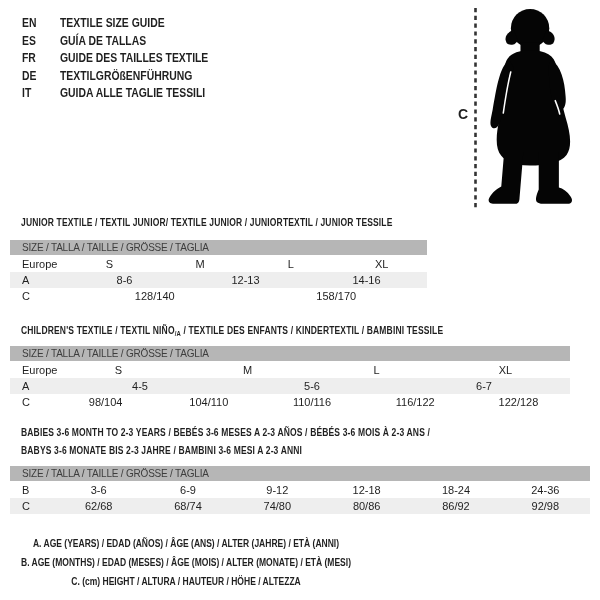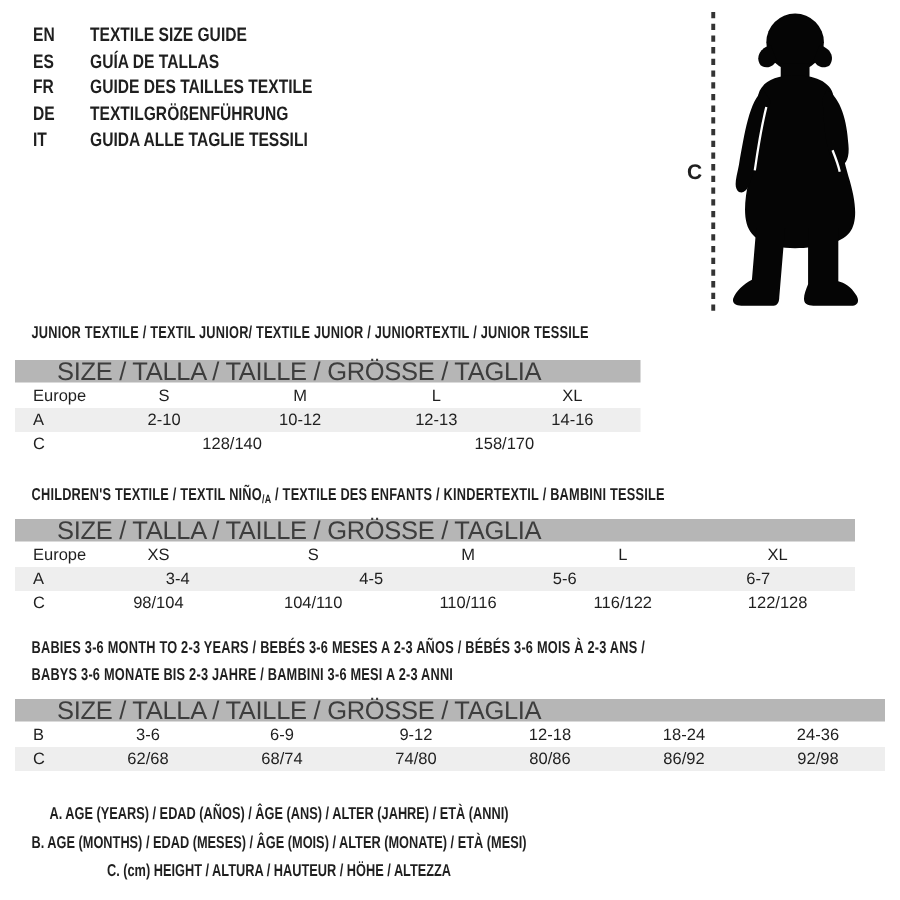--- a/index.html
+++ b/index.html
@@ -23,22 +23,22 @@
   .title-1{left:21px;top:216px;}
   .title-2{left:21px;top:324px;}
   .title-3{left:21px;top:423px;line-height:18px;}
   .title-sub{font-size:8px;vertical-align:-2px;}
 
   
   .size-table{position:absolute;left:10px;}
   .table-1{top:240px;width:417px;}
   .table-2{top:346px;width:560px;}
   .table-3{top:466px;width:580px;}
-  .band{height:15px;line-height:15px;background:#b6b6b6;color:#3d3d3d;font-size:17px;
-        padding-left:28px;margin-bottom:1px;box-sizing:border-box;
+  .band{height:15px;line-height:15px;background:#b6b6b6;color:#3d3d3d;font-size:10px;
+        padding-left:12px;margin-bottom:1px;box-sizing:border-box;
         letter-spacing:-0.2px;white-space:nowrap;}
   .trow{display:flex;height:16px;line-height:16px;font-size:11px;}
   .trow.shaded{background:#eeeeee;}
   .tlabel{flex:0 0 auto;padding-left:12px;box-sizing:border-box;}
   .table-1 .tlabel{width:54px;}
   .table-2 .tlabel,.table-3 .tlabel{width:44px;}
   .tcell{flex:1;text-align:center;}
 
   
   .notes{position:absolute;left:21px;top:534px;text-align:center;}
@@ -102,48 +102,45 @@
     <div class="band">SIZE / TALLA / TAILLE / GRÖSSE / TAGLIA</div>
     <div class="trow">
       <span class="tlabel">Europe</span>
       <span class="tcell">S</span>
       <span class="tcell">M</span>
       <span class="tcell">L</span>
       <span class="tcell">XL</span>
     </div>
     <div class="trow shaded">
       <span class="tlabel">A</span>
-      <span class="tcell">2-10</span>
-      <span class="tcell">10-12</span>
+      <span class="tcell">8-6</span>
       <span class="tcell">12-13</span>
       <span class="tcell">14-16</span>
     </div>
     <div class="trow">
       <span class="tlabel">C</span>
       <span class="tcell">128/140</span>
       <span class="tcell">158/170</span>
     </div>
   </div>
 
   <div class="section-title title-2">
     <span>CHILDREN'S TEXTILE / TEXTIL NIÑO</span><span class="title-sub">/A</span><span> / TEXTILE DES ENFANTS / KINDERTEXTIL / BAMBINI TESSILE</span>
   </div>
   <div class="size-table table-2">
     <div class="band">SIZE / TALLA / TAILLE / GRÖSSE / TAGLIA</div>
     <div class="trow">
       <span class="tlabel">Europe</span>
-      <span class="tcell">XS</span>
       <span class="tcell">S</span>
       <span class="tcell">M</span>
       <span class="tcell">L</span>
       <span class="tcell">XL</span>
     </div>
     <div class="trow shaded">
       <span class="tlabel">A</span>
-      <span class="tcell">3-4</span>
       <span class="tcell">4-5</span>
       <span class="tcell">5-6</span>
       <span class="tcell">6-7</span>
     </div>
     <div class="trow">
       <span class="tlabel">C</span>
       <span class="tcell">98/104</span>
       <span class="tcell">104/110</span>
       <span class="tcell">110/116</span>
       <span class="tcell">116/122</span>

